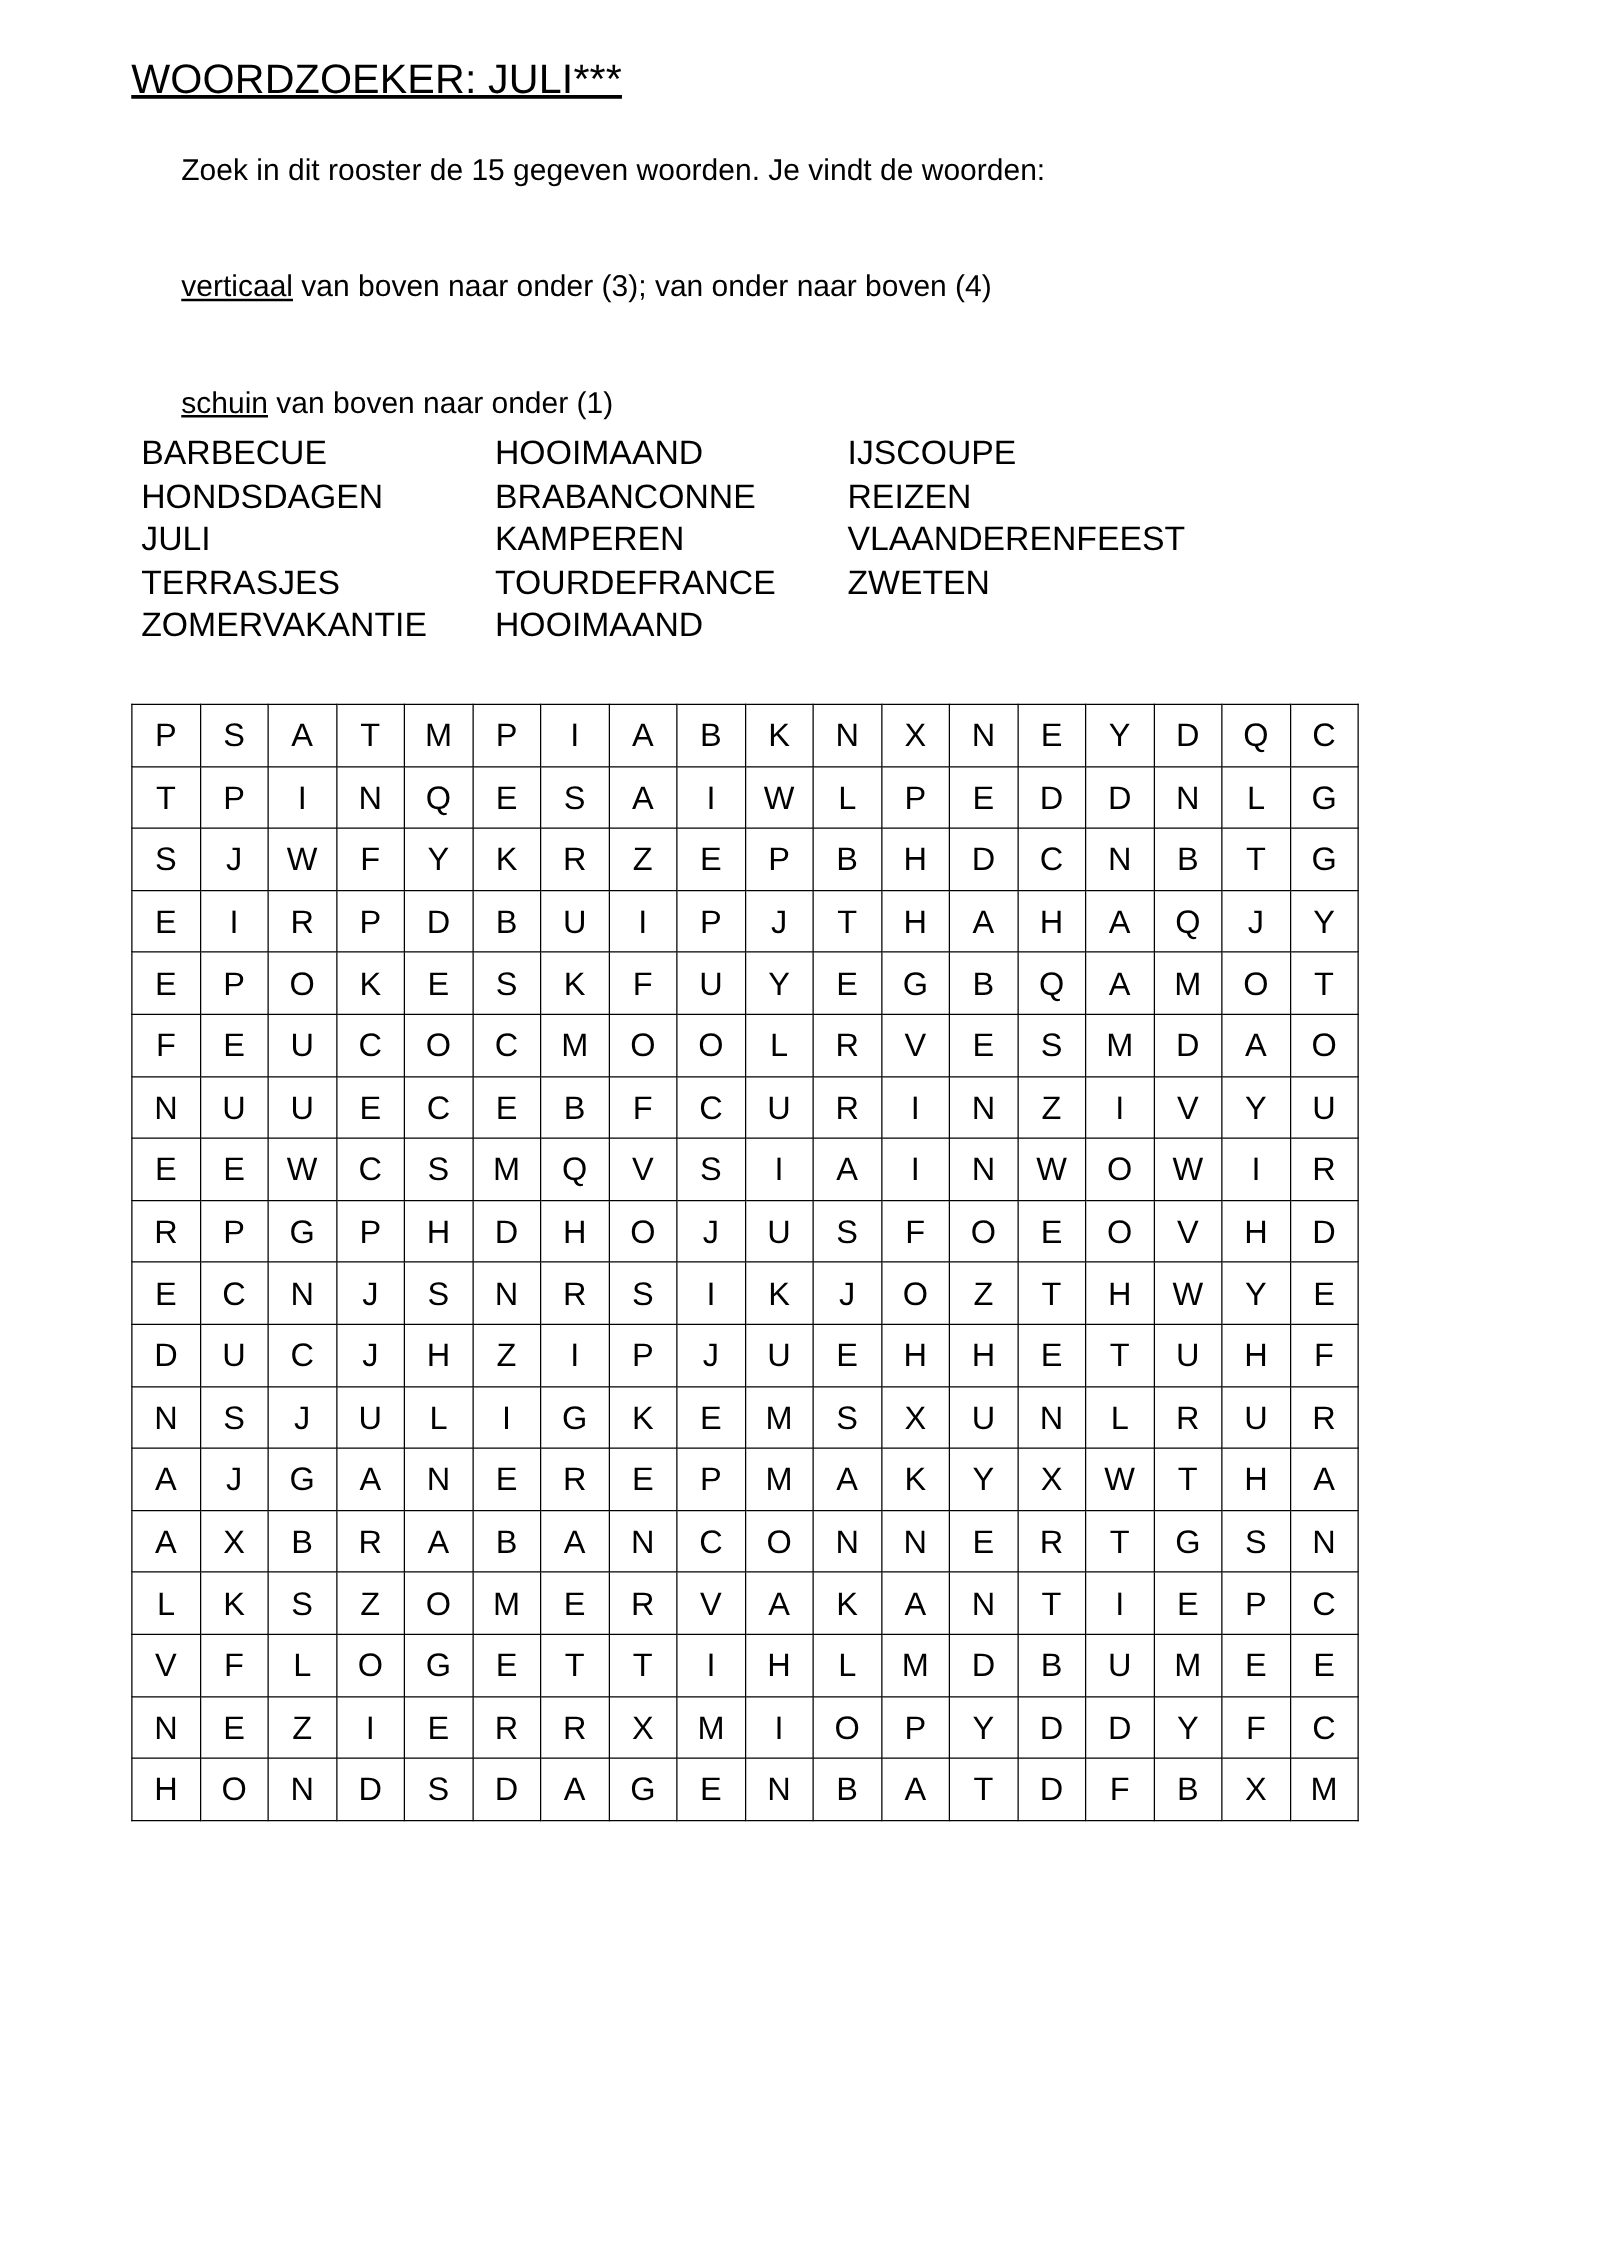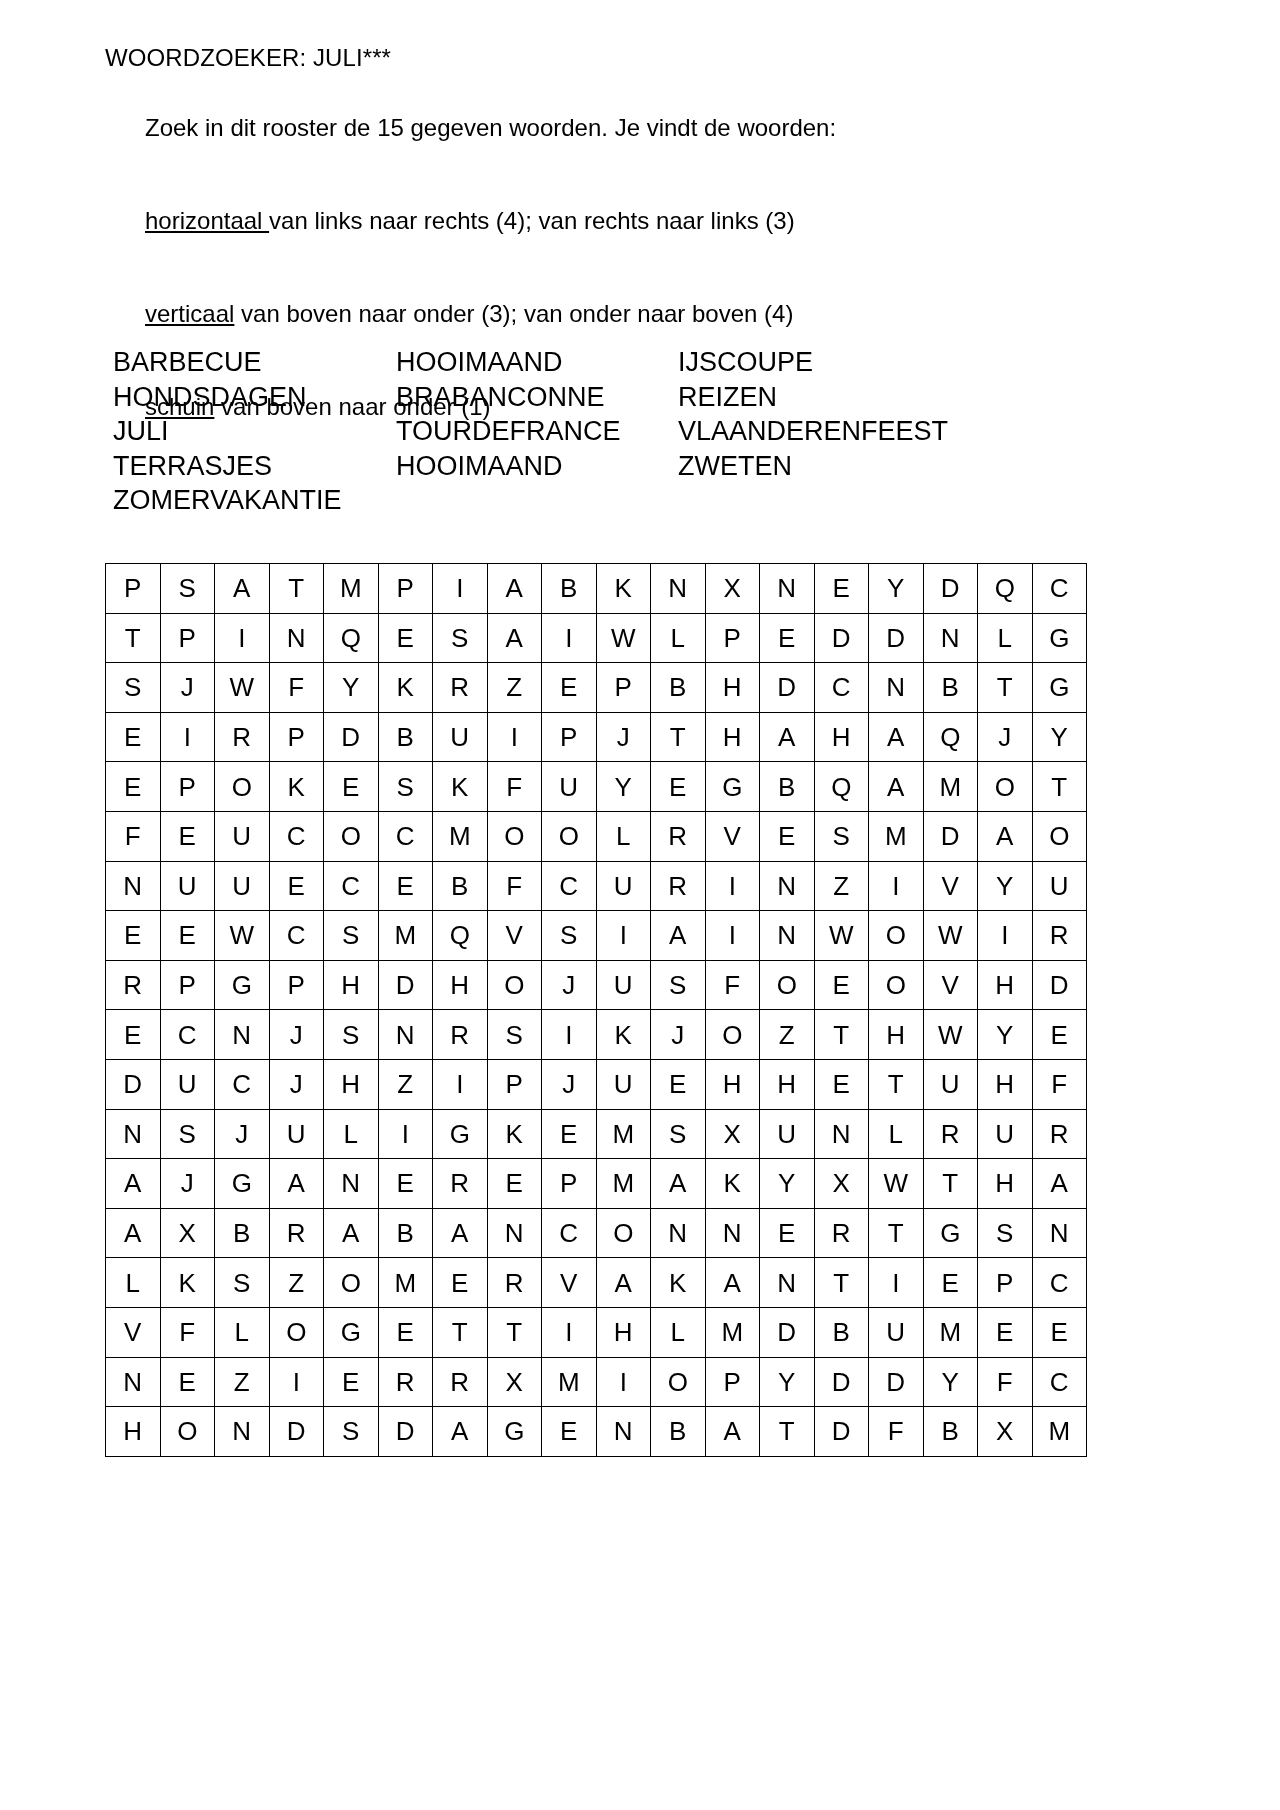--- a/index.html
+++ b/index.html
@@ -22,22 +22,23 @@
     box-sizing: border-box;
     padding: 0;
   }
   .intro {
     position: absolute;
     left: 105px;
     top: 46px;
     width: 1000px;
   }
   .title {
-    font-size: 24px;
+    font-size: 33px;
     line-height: 1.0;
+    text-decoration: underline;
     margin: 0 0 22px 0;
     letter-spacing: 0.1px;
   }
   .line {
     font-size: 24px;
     line-height: 1.0;
     margin: 0 0 21px 0;
     white-space: pre;
   }
   .u {
@@ -88,23 +89,20 @@
 
 <div class="page">
 
   <div class="intro">
     <div class="title">WOORDZOEKER: JULI***</div>
 
     <div class="line">
       <span>Zoek in dit rooster de 15 gegeven woorden. Je vindt de woorden:</span>
     </div>
 
-    <div class="line">
-      <span class="u">horizontaal </span><span>van links naar rechts (4); van rechts naar links (3)</span>
-    </div>
 
     <div class="line">
       <span class="u">verticaal</span><span> van boven naar onder (3); van onder naar boven (4)</span>
     </div>
 
     <div class="line">
       <span class="u">schuin</span><span> van boven naar onder (1)</span>
     </div>
   </div>
 
@@ -112,20 +110,21 @@
     <div class="col col1">
       <div class="word">BARBECUE</div>
       <div class="word">HONDSDAGEN</div>
       <div class="word">JULI</div>
       <div class="word">TERRASJES</div>
       <div class="word">ZOMERVAKANTIE</div>
     </div>
     <div class="col col2">
       <div class="word">HOOIMAAND</div>
       <div class="word">BRABANCONNE</div>
+      <div class="word">KAMPEREN</div>
       <div class="word">TOURDEFRANCE</div>
       <div class="word">HOOIMAAND</div>
     </div>
     <div class="col col3">
       <div class="word">IJSCOUPE</div>
       <div class="word">REIZEN</div>
       <div class="word">VLAANDERENFEEST</div>
       <div class="word">ZWETEN</div>
     </div>
   </div>

